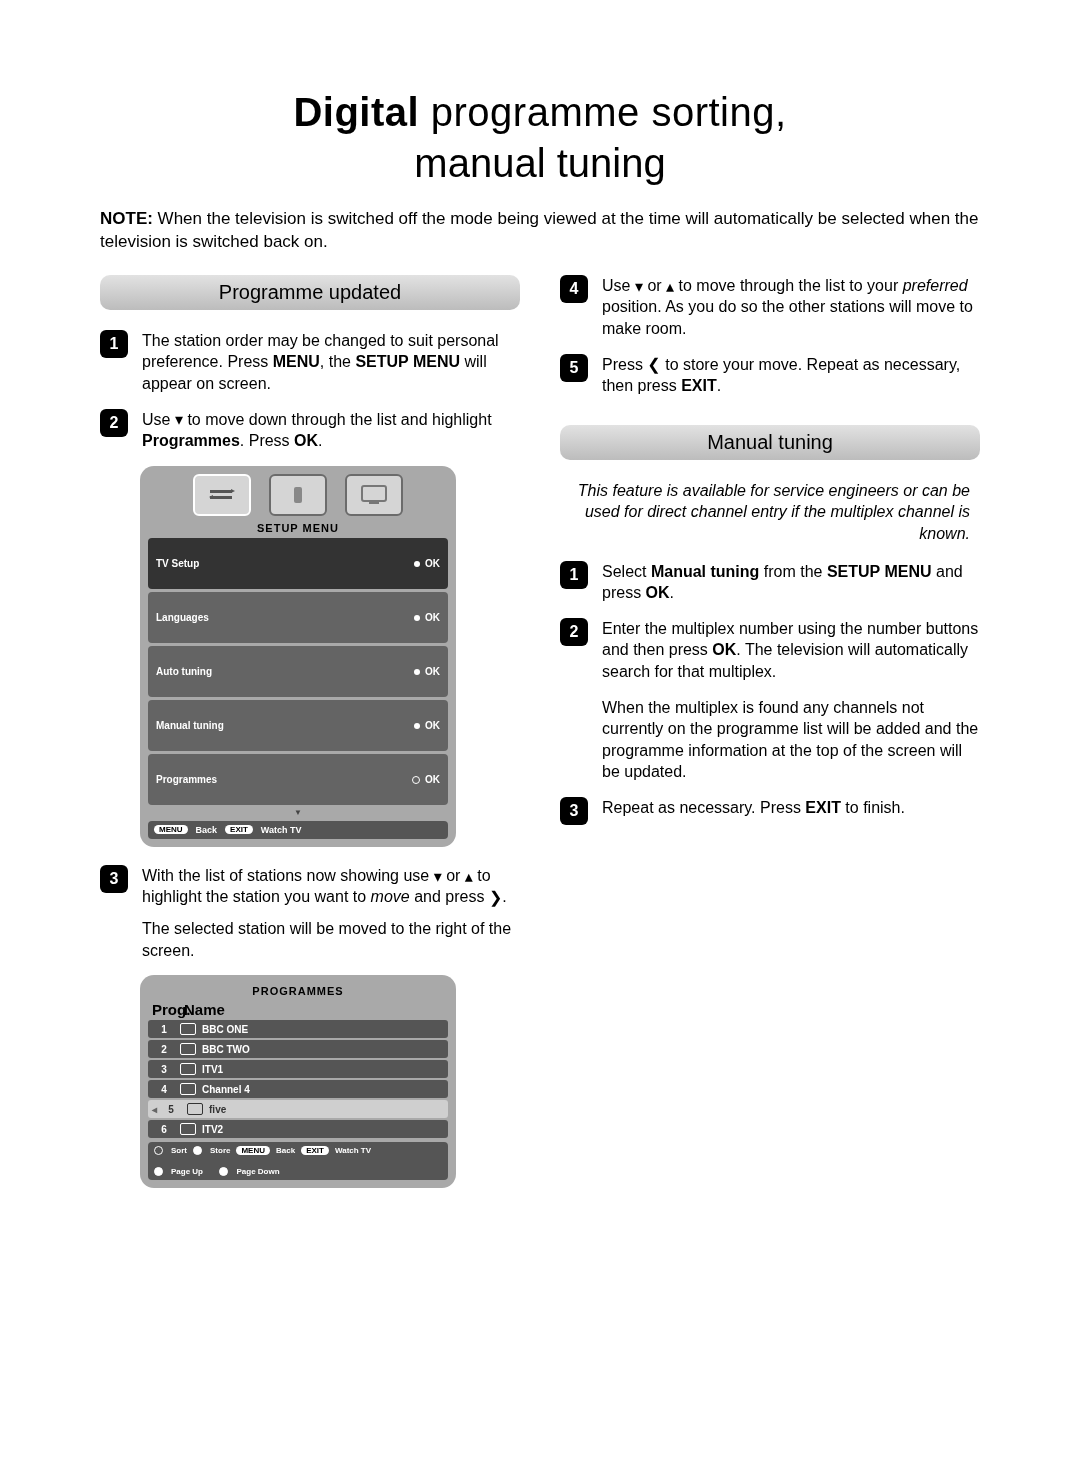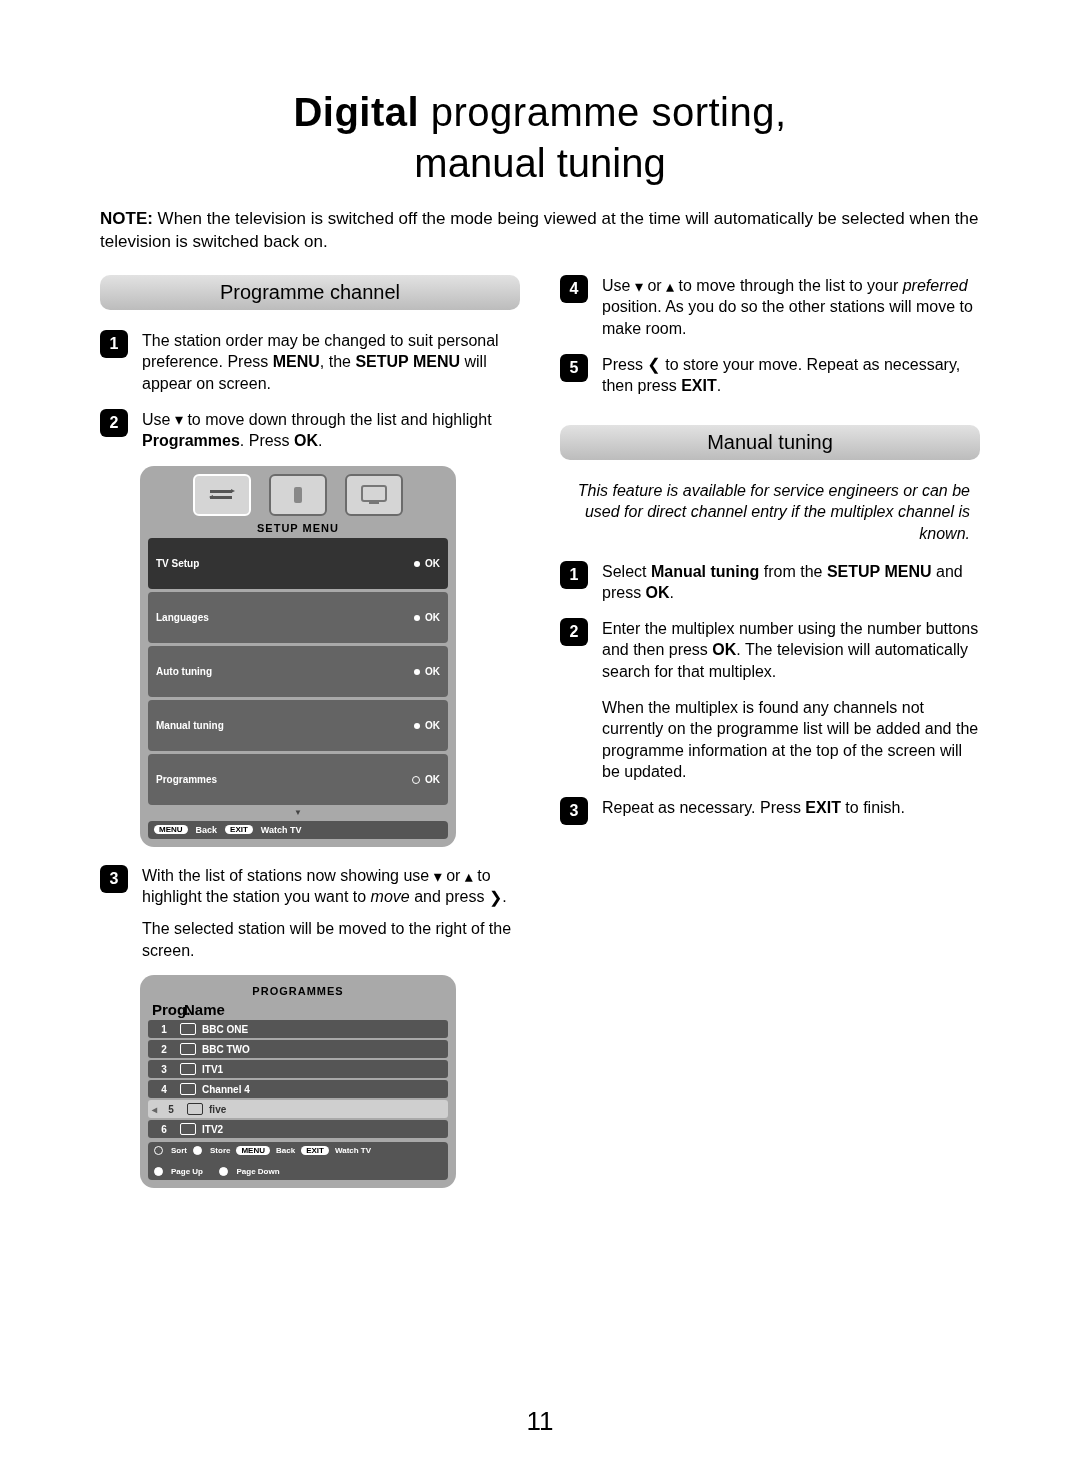--- a/index.html
+++ b/index.html
@@ -205,21 +205,21 @@
   </h1>
   <div class="subtitle-line">manual tuning</div>
 
   <div class="note">
     <b>NOTE:</b><span> When the television is switched off the mode being viewed at the time will automatically be selected when the television is switched back on.</span>
   </div>
 
   <div class="cols">
 
     <div class="col">
-      <div class="section-hdr">Programme channel</div>
+      <div class="section-hdr">Programme updated</div>
 
       <div class="step">
         <div class="num">1</div>
         <div class="txt">The station order may be changed to suit personal preference. Press <b>MENU</b>, the <b>SETUP MENU</b> will appear on screen.</div>
       </div>
 
       <div class="step">
         <div class="num">2</div>
         <div class="txt">Use <span class="arrow">▾</span> to move down through the list and highlight <b>Programmes</b>. Press <b>OK</b>.</div>
       </div>
@@ -368,14 +368,13 @@
         </div>
       </div>
       <div class="step">
         <div class="num">3</div>
         <div class="txt">Repeat as necessary. Press <b>EXIT</b> to finish.</div>
       </div>
 
     </div>
   </div>
 
-  <div class="pagenum">11</div>
 </div>
 
 </body></html>

